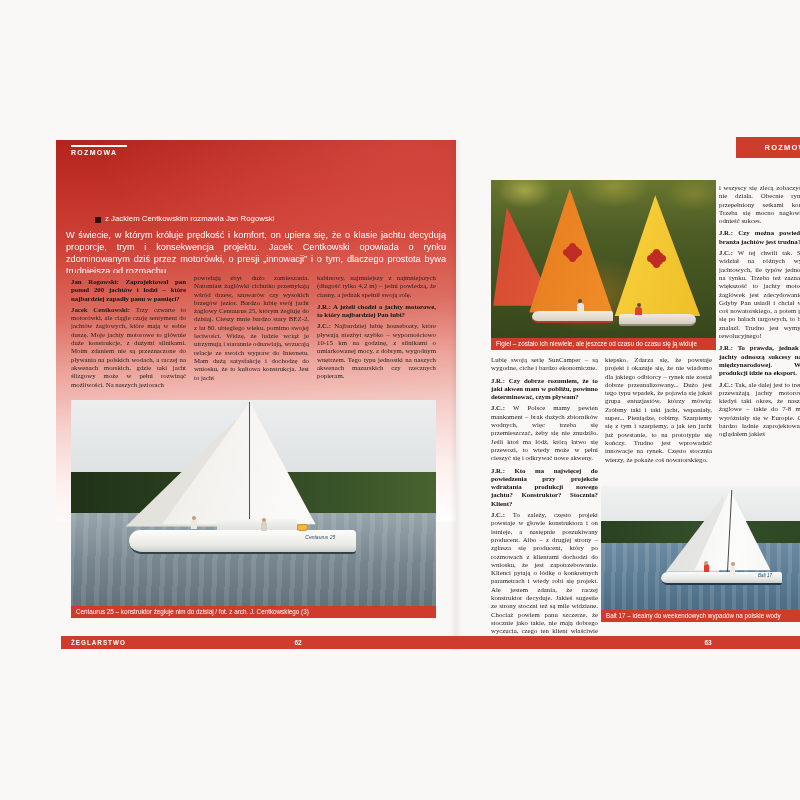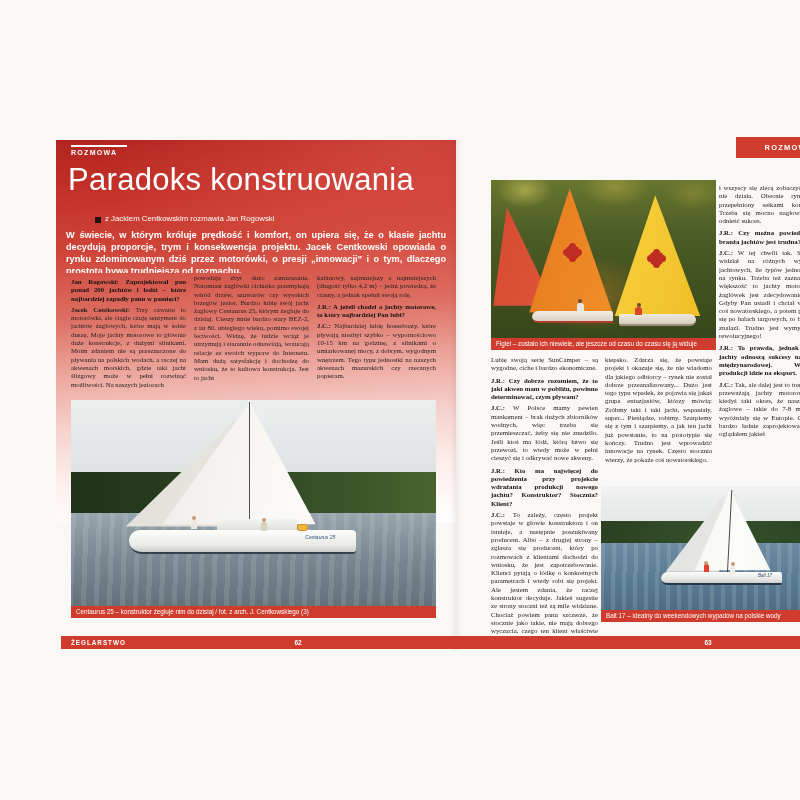--- a/index.html
+++ b/index.html
@@ -21,21 +21,21 @@
   #kicker-left{left:35px;top:149px;color:#fff;font-size:7px;font-weight:bold;letter-spacing:1.3px;}
   #kicker-right-box{left:700px;top:137px;width:86px;height:21px;background:#cf3b2c;
     display:flex;align-items:center;justify-content:flex-end;padding-right:9px;box-sizing:border-box;}
   #kicker-right-box span{color:#fff;font-size:7.5px;font-weight:bold;letter-spacing:1.2px;}
 
   
   #title{left:32px;top:162px;width:380px;color:#ffffff;font-size:31px;font-weight:400;letter-spacing:.3px;}
   #byline{left:35px;top:214px;color:#fff;font-size:7.8px;display:flex;align-items:flex-end;gap:4px;padding-left:24px;}
   #byline .sq{width:6px;height:6px;background:#27100e;display:inline-block;}
   #lead{left:30px;top:229px;width:380px;height:44px;overflow:hidden;color:#fff;
-    font-size:9.2px;font-weight:bold;line-height:12px;text-align:justify;}
+    font-size:9.2px;font-weight:normal;line-height:12px;text-align:justify;}
 
   
   .col{color:#262120;font-family:"Liberation Serif",serif;font-size:6.8px;line-height:8.3px;
     text-align:justify;overflow:hidden;}
   .col p{margin:0 0 3px 0;}
   .col p.q{font-weight:bold;font-family:"Liberation Serif",serif;color:#161210;margin-top:4px;}
   .col b{font-weight:bold;}
   #lcol1{left:35px;top:274px;width:115px;height:124px;}
   #lcol2{left:158px;top:274px;width:115px;height:124px;}
   #lcol3{left:281px;top:274px;width:119px;height:124px;}
@@ -146,21 +146,20 @@
 
   <div id="header-grad" class="abs"></div>
   <div id="gutter" class="abs"></div>
 
   <div id="kicker-line" class="abs"></div>
   <div id="kicker-left" class="abs">ROZMOWA</div>
   <div id="kicker-right-box" class="abs">
     <span>ROZMOWA</span>
   </div>
 
-  <div id="title" class="abs">Paradoks konstruowania</div>
   <div id="byline" class="abs">
     <span class="sq"></span>
     <span>z Jackiem Centkowskim rozmawia Jan Rogowski</span>
   </div>
   <div id="lead" class="abs">W świecie, w którym króluje prędkość i komfort, on upiera się, że o klasie jachtu decydują proporcje, trym i konsekwencja projektu. Jacek Centkowski opowiada o rynku zdominowanym dziś przez motorówki, o presji „innowacji” i o tym, dlaczego prostota bywa trudniejsza od rozmachu.</div>
 
   <div id="lcol1" class="abs col">
       <p class="q">Jan Rogowski: Zaprojektował pan ponad 200 jachtów i łodzi – które najbardziej zapadły panu w pamięci?</p>
       <p><b>Jacek Centkowski: </b>Trzy czwarte to motorówki, ale ciągle czuję sentyment do jachtów żaglowych, które mają w sobie duszę. Moje jachty motorowe to głównie duże konstrukcje, z dużymi silnikami. Moim zdaniem nie są przeznaczone do pływania na polskich wodach, a raczej na akwenach morskich, gdzie taki jacht ślizgowy może w pełni rozwinąć możliwości. Na naszych jeziorach</p>
     </div>

